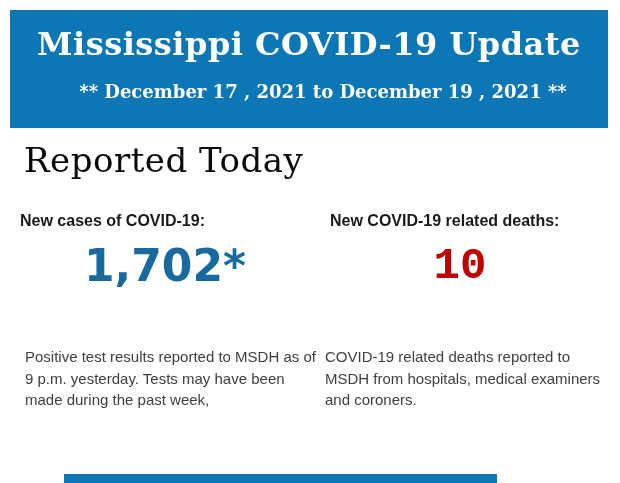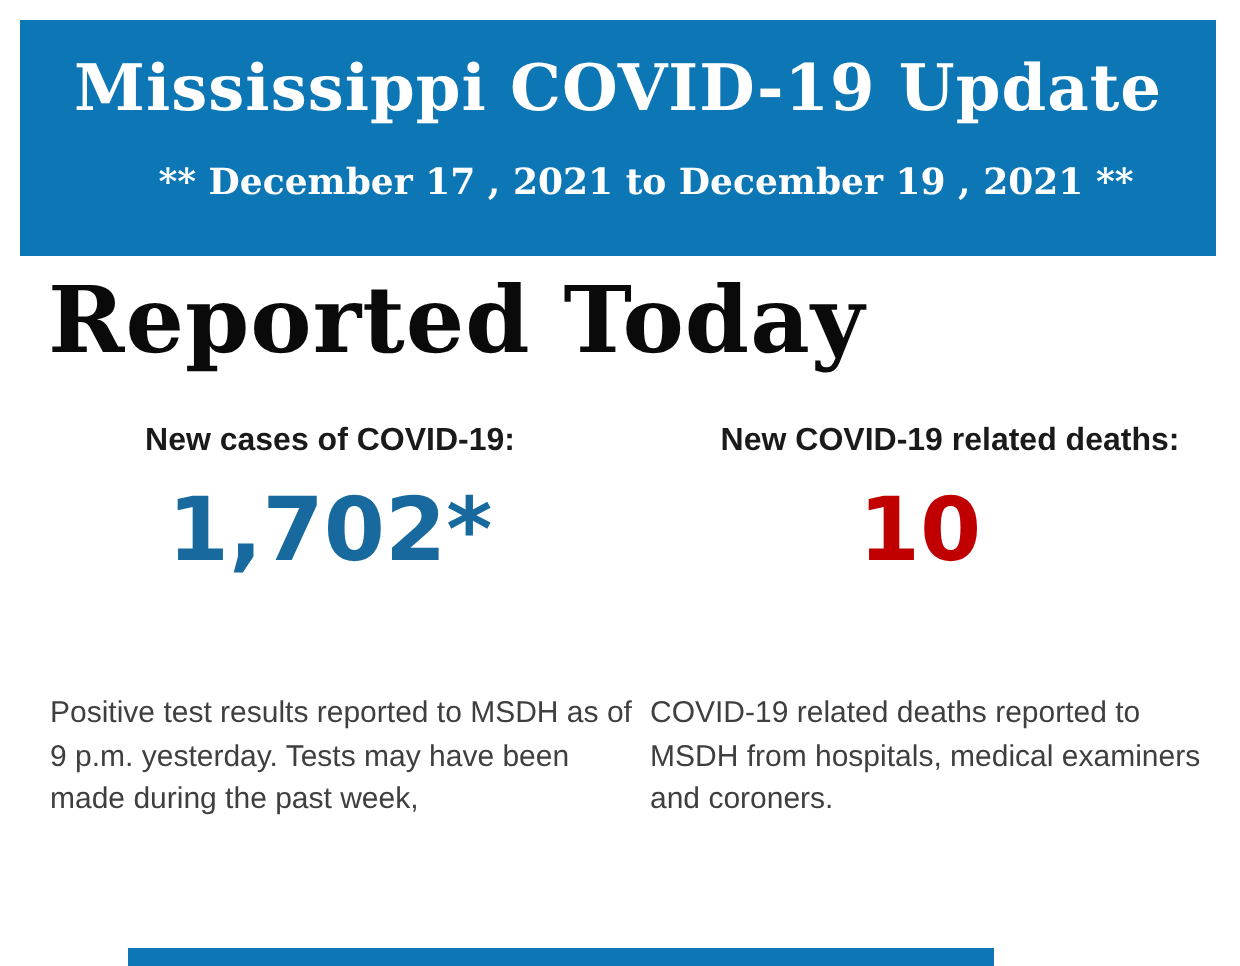--- a/index.html
+++ b/index.html
@@ -37,53 +37,52 @@
     font-size: 18px;
     line-height: 22px;
     padding-left: 28px;
   }
 
   
   .section-heading {
     position: absolute;
     left: 24px; top: 138px;
     font-family: "DejaVu Serif", serif;
-    font-weight: bold;
-    font-size: 46px;
+    font-weight: normal;
+    font-size: 34px;
     line-height: 44px;
     color: #0a0a0a;
     letter-spacing: 0.5px;
   }
 
   
   .stat-label {
     position: absolute;
     top: 211px;
     width: 290px;
-    text-align: center;
     font-size: 16px;
     font-weight: bold;
     color: #1a1a1a;
     line-height: 20px;
   }
   .stat-label.col1 { left: 20px; }
   .stat-label.col2 { left: 330px; }
 
   .stat-value {
     position: absolute;
     top: 240px;
     width: 290px;
     text-align: center;
     font-family: "DejaVu Sans", sans-serif;
     font-weight: bold;
     font-size: 44px;
     line-height: 52px;
   }
   .stat-value.col1 { left: 20px; }
-  .stat-value.col2 { left: 315px; }
+  .stat-value.col2 { left: 315px; font-family: Liberation Mono, monospace; }
 
   .stat-desc {
     position: absolute;
     top: 346px;
     font-size: 15px;
     line-height: 21.5px;
     color: #3f3f3f;
   }
   .stat-desc.col1 { left: 25px; width: 298px; }
   .stat-desc.col2 { left: 325px; width: 282px; }

